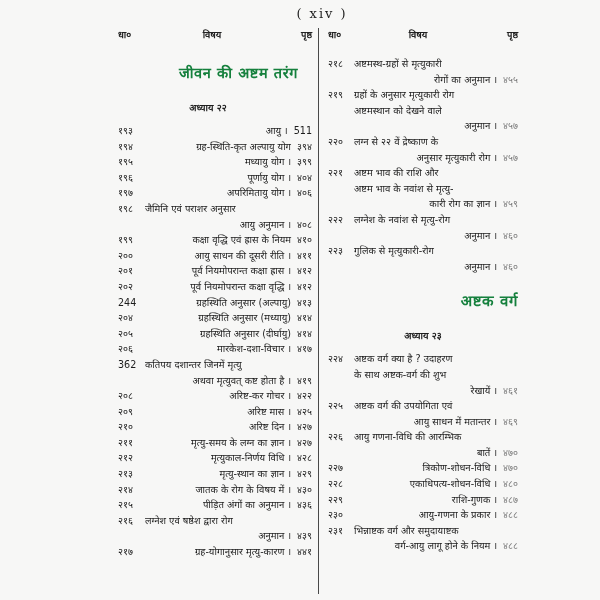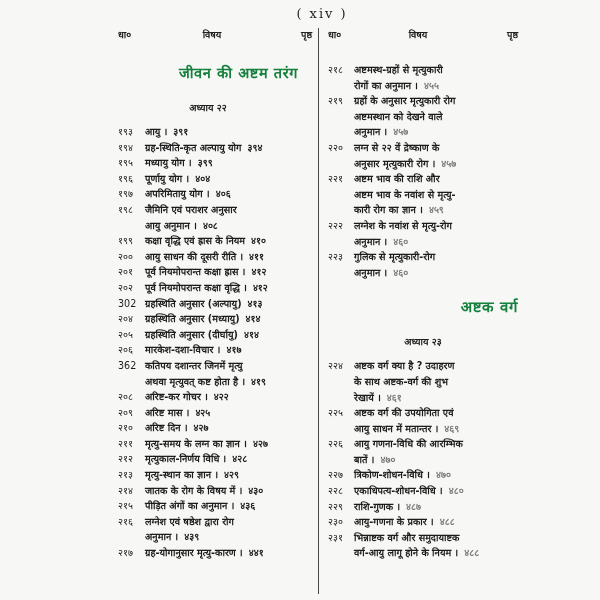--- a/index.html
+++ b/index.html
@@ -97,46 +97,45 @@
     text-align: center;
     font-size: 9.5px;
     font-weight: 600;
     margin: 19px 0 9px 0;
     color: #1d1d1d;
     padding-right: 14px;
   }
   .col-right .sec-sub { padding-right: 0; }
 
   
-  .entries { margin-top: 10px; }
+  .entries { margin-top: 4px; }
 
   .entry {
     display: flex;
     align-items: flex-start;
     font-size: 9.6px;
     line-height: 15.6px;
     color: #1c1c1c;
     white-space: nowrap;
   }
   .e-num {
     width: 27px;
     flex: 0 0 27px;
     text-align: left;
   }
   .col-right .e-num { width: 26px; flex: 0 0 26px; }
   .e-body {
     flex: 1;
     position: relative;
     white-space: nowrap;
-    font-weight: bold;
   }
   .e-line { display: block; white-space: nowrap; }
   .e-pagerow {
     display: flex;
-    justify-content: flex-start;
+    justify-content: flex-end;
     white-space: nowrap;
   }
   .e-pagerow .pg { padding-left: 6px; }
 
   
   .col-right .pg { color: #7c7c7c; }
   .col-left  .pg { color: #1c1c1c; }
 
   .spacer-sm { height: 6px; }
 </style>
@@ -161,21 +160,21 @@
 
       <div class="sec-title">जीवन की अष्टम तरंग</div>
       <div class="sec-sub">अध्याय २२</div>
 
       <div class="entries" id="left-entries">
           <div class="entry">
             <span class="e-num">१९३</span>
             <span class="e-body">
               <span class="e-pagerow">
                 <span>आयु ।</span>
-                <span class="pg">३९१</span>
+                <span class="pg">511</span>
               </span>
             </span>
           </div>
           <div class="entry">
             <span class="e-num">१९४</span>
             <span class="e-body">
               <span class="e-pagerow">
                 <span>ग्रह-स्थिति-कृत अल्पायु योग</span>
                 <span class="pg">३९४</span>
               </span>
@@ -248,21 +247,21 @@
           <div class="entry">
             <span class="e-num">२०२</span>
             <span class="e-body">
               <span class="e-pagerow">
                 <span>पूर्व नियमोपरान्त कक्षा वृद्धि ।</span>
                 <span class="pg">४१२</span>
               </span>
             </span>
           </div>
           <div class="entry">
-            <span class="e-num">302</span>
+            <span class="e-num">244</span>
             <span class="e-body">
               <span class="e-pagerow">
                 <span>ग्रहस्थिति अनुसार (अल्पायु)</span>
                 <span class="pg">४१३</span>
               </span>
             </span>
           </div>
           <div class="entry">
             <span class="e-num">२०४</span>
             <span class="e-body">

